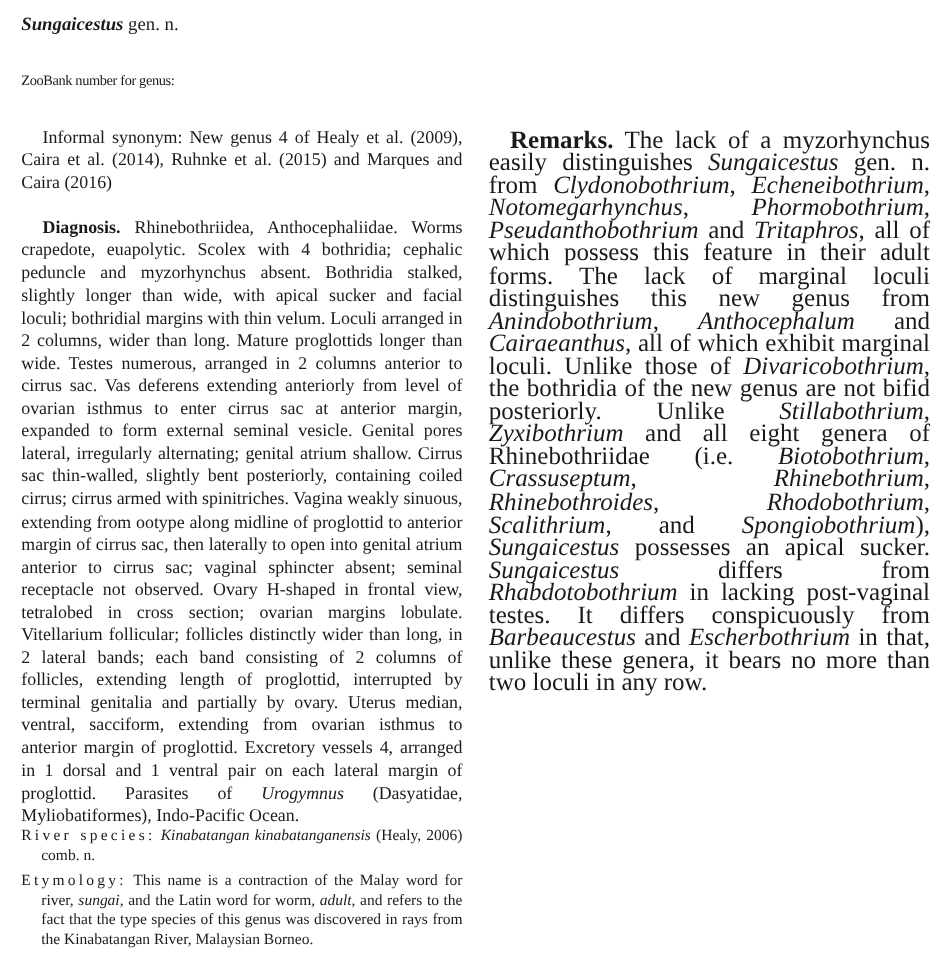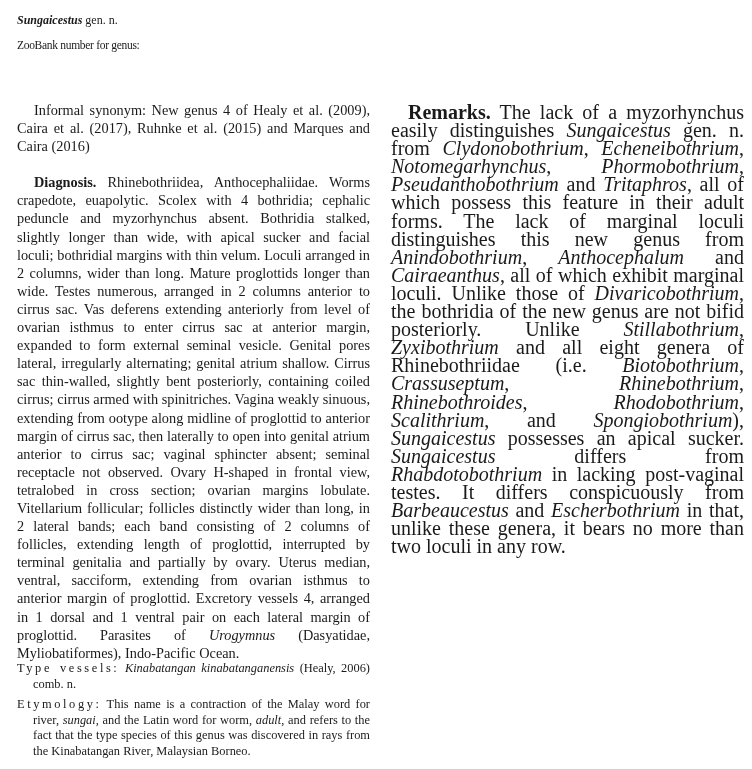--- a/index.html
+++ b/index.html
@@ -3,25 +3,25 @@
 <meta charset="utf-8">
 <style>
   html, body { margin: 0; padding: 0; background: #ffffff; }
   body {
     width: 752px; height: 769px; position: relative; overflow: hidden;
     font-family: "Liberation Serif", "DejaVu Serif", serif;
     color: #1a1a1a;
   }
   .title {
     position: absolute; left: 17px; top: 11px;
-    font-size: 12px; line-height: 18px;
+    font-size: 15px; line-height: 18px;
   }
   .title i { font-weight: bold; }
   .zoobank {
-    position: absolute; left: 17px; top: 36px;
+    position: absolute; left: 17px; top: 56px;
     font-size: 11.5px; line-height: 18px; letter-spacing: -0.3px;
   }
   .col-left {
     position: absolute; left: 17px; top: 101px; width: 353px;
     font-size: 14.3px; line-height: 18.1px; text-align: justify;
   }
   .col-right {
     position: absolute; left: 391px; top: 103px; width: 353px;
     font-size: 20px; line-height: 18.1px; text-align: justify;
   }
@@ -41,23 +41,23 @@
 
 <div class="title">
   <i>Sungaicestus</i><span> gen. n.</span>
 </div>
 
 <div class="zoobank">
   <div>ZooBank number for genus:</div>
 </div>
 
 <div class="col-left">
-  <p>Informal synonym: New genus 4 of Healy et al. (2009), Caira et al. (2017), Ruhnke et al. (2015) and Marques and Caira (2016)</p>
+  <p>Informal synonym: New genus 4 of Healy et al. (2009), Caira et al. (2014), Ruhnke et al. (2015) and Marques and Caira (2016)</p>
   <p class="gap"><b>Diagnosis.</b><span> Rhinebothriidea, Anthocephaliidae. Worms crapedote, euapolytic. Scolex with 4 bothridia; cephalic peduncle and myzorhynchus absent. Bothridia stalked, slightly longer than wide, with apical sucker and facial loculi; bothridial margins with thin velum. Loculi arranged in 2 columns, wider than long. Mature proglottids longer than wide. Testes numerous, arranged in 2 columns anterior to cirrus sac. Vas deferens extending anteriorly from level of ovarian isthmus to enter cirrus sac at anterior margin, expanded to form external seminal vesicle. Genital pores lateral, irregularly alternating; genital atrium shallow. Cirrus sac thin-walled, slightly bent posteriorly, containing coiled cirrus; cirrus armed with spinitriches. Vagina weakly sinuous, extending from ootype along midline of proglottid to anterior margin of cirrus sac, then laterally to open into genital atrium anterior to cirrus sac; vaginal sphincter absent; seminal receptacle not observed. Ovary H-shaped in frontal view, tetralobed in cross section; ovarian margins lobulate. Vitellarium follicular; follicles distinctly wider than long, in 2 lateral bands; each band consisting of 2 columns of follicles, extending length of proglottid, interrupted by terminal genitalia and partially by ovary. Uterus median, ventral, sacciform, extending from ovarian isthmus to anterior margin of proglottid. Excretory vessels 4, arranged in 1 dorsal and 1 ventral pair on each lateral margin of proglottid. Parasites of </span><i>Urogymnus</i><span> (Dasyatidae, Myliobatiformes), Indo-Pacific Ocean.</span></p>
 </div>
 
-<div class="small-block type-species"><span class="spaced">Type vessels:</span> <i>Kinabatangan kinabatanganensis</i><span> (Healy, 2006) comb. n.</span></div>
+<div class="small-block type-species"><span class="spaced">River species:</span> <i>Kinabatangan kinabatanganensis</i><span> (Healy, 2006) comb. n.</span></div>
 
 <div class="small-block etymology"><span class="spaced">Etymology:</span><span> This name is a contraction of the Malay word for river, </span><i>sungai</i><span>, and the Latin word for worm, </span><i>adult</i><span>, and refers to the fact that the type species of this genus was discovered in rays from the Kinabatangan River, Malaysian Borneo.</span></div>
 
 <div class="col-right">
   <p id="remarks"><b>Remarks.</b><span> The lack of a myzorhynchus easily distinguishes </span><i>Sungaicestus</i><span> gen. n. from </span><i>Clydonobothrium</i><span>, </span><i>Echeneibothrium</i><span>, </span><i>Notomegarhynchus</i><span>, </span><i>Phormobothrium</i><span>, </span><i>Pseudanthobothrium</i><span> and </span><i>Tritaphros</i><span>, all of which possess this feature in their adult forms. The lack of marginal loculi distinguishes this new genus from </span><i>Anindobothrium</i><span>, </span><i>Anthocephalum</i><span> and </span><i>Cairaeanthus</i><span>, all of which exhibit marginal loculi. Unlike those of </span><i>Divaricobothrium</i><span>, the bothridia of the new genus are not bifid posteriorly. Unlike </span><i>Stillabothrium</i><span>, </span><i>Zyxibothrium</i><span> and all eight genera of Rhinebothriidae (i.e. </span><i>Biotobothrium</i><span>, </span><i>Crassuseptum</i><span>, </span><i>Rhinebothrium</i><span>, </span><i>Rhinebothroides</i><span>, </span><i>Rhodobothrium</i><span>, </span><i>Scalithrium</i><span>, and </span><i>Spongiobothrium</i><span>), </span><i>Sungaicestus</i><span> possesses an apical sucker. </span><i>Sungaicestus</i><span> differs from </span><i>Rhabdotobothrium</i><span> in lacking post-vaginal testes. It differs conspicuously from </span><i>Barbeaucestus</i><span> and </span><i>Escherbothrium</i><span> in that, unlike these genera, it bears no more than two loculi in any row.</span></p>
 </div>
 
 </body></html>

